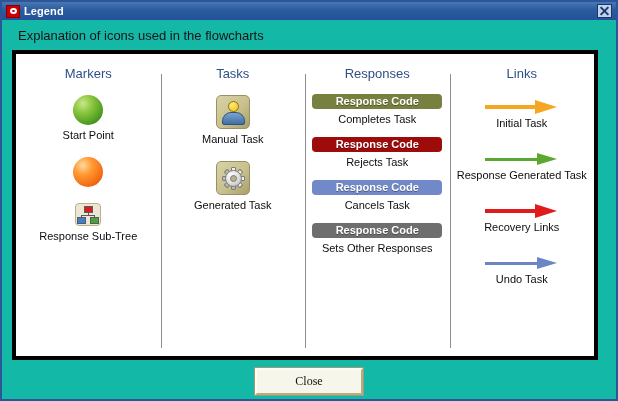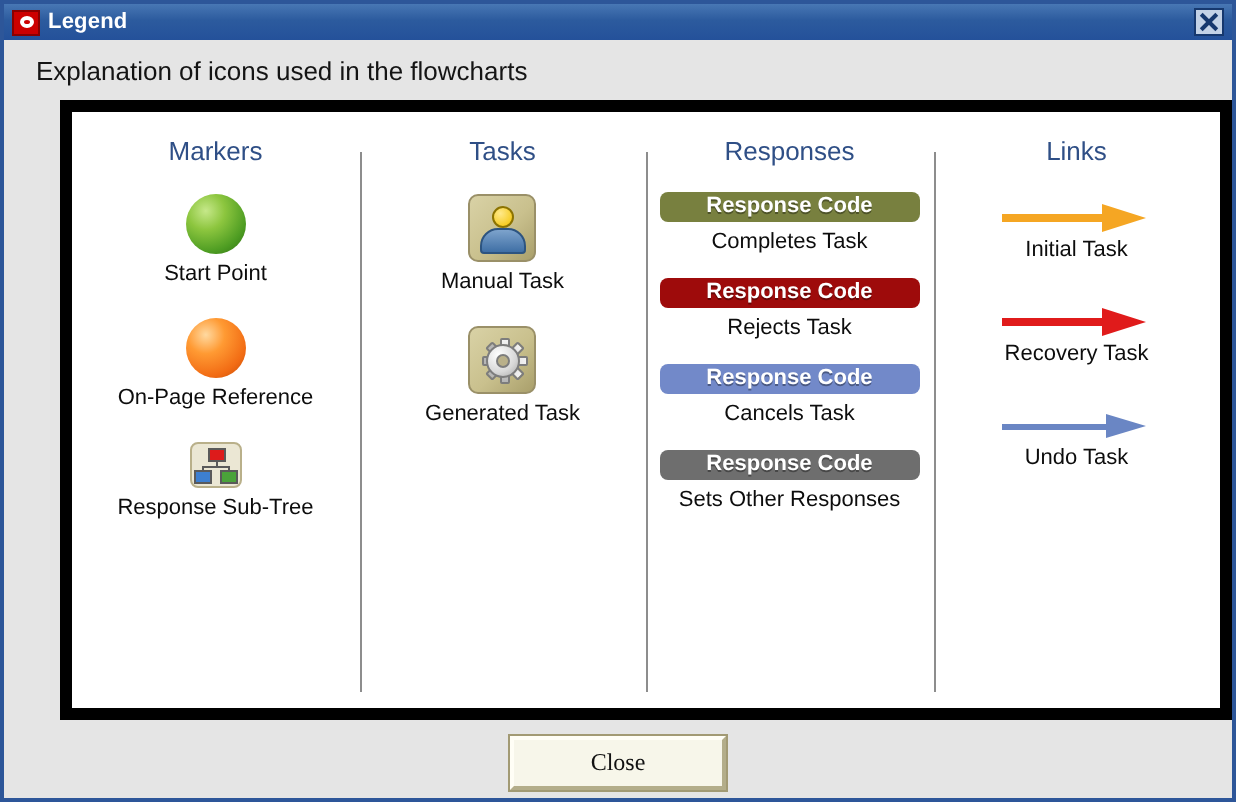--- a/index.html
+++ b/index.html
@@ -80,39 +80,39 @@
     height: 2px;
     background: #16386e;
   }
   .close-btn::before { transform: rotate(45deg); }
   .close-btn::after  { transform: rotate(-45deg); }
 
   
   .dialog-body {
     position: relative;
     height: 379px;
-    background: #e5e5e5;
+    background: #14b8a6;
     box-sizing: border-box;
   }
   .subtitle {
     position: absolute;
     left: 16px;
     top: 8px;
     font-size: 13px;
     color: #141414;
     white-space: nowrap;
   }
   .panel {
     position: absolute;
-    left: 28px;
+    left: 10px;
     top: 30px;
     width: 586px;
     height: 310px;
     box-sizing: border-box;
-    border: 6px solid #000000;
+    border: 4px solid #000000;
     background: #ffffff;
   }
   .columns {
     position: relative;
     height: 100%;
     display: flex;
   }
   .col {
     position: relative;
     flex: 1 1 0;
@@ -362,21 +362,20 @@
           <div class="col-header">Markers</div>
           <div class="items">
 
             <div class="item">
               <span class="sphere sphere-green"></span>
               <span class="item-label">Start Point</span>
             </div>
 
             <div class="item">
               <span class="sphere sphere-orange"></span>
-              <span class="item-label">On-Page Reference</span>
             </div>
 
             <div class="item">
               <span class="subtree-icon">
                 <span class="node n-top"></span>
                 <span class="wire w-v"></span>
                 <span class="wire w-h"></span>
                 <span class="wire w-l"></span>
                 <span class="wire w-r"></span>
                 <span class="node n-left"></span>
@@ -449,27 +448,34 @@
           <div class="items">
 
             <div class="item">
               <span class="arrow">
                 <span class="shaft" style="background:#f5a623;"></span>
                 <span class="head" style="border-left-color:#f5a623;"></span>
               </span>
               <span class="item-label">Initial Task</span>
             </div>
 
+            <div class="item">
+              <span class="arrow">
+                <span class="shaft" style="background:#5aa832;height:3px;top:7px;"></span>
+                <span class="head" style="border-left-color:#5aa832;border-top-width:6px;border-bottom-width:6px;border-left-width:20px;left:52px;top:2px;"></span>
+              </span>
+              <span class="item-label">Response Generated Task</span>
+            </div>
 
             <div class="item">
               <span class="arrow">
                 <span class="shaft" style="background:#e01b1b;"></span>
                 <span class="head" style="border-left-color:#e01b1b;"></span>
               </span>
-              <span class="item-label">Recovery Task</span>
+              <span class="item-label">Recovery Links</span>
             </div>
 
             <div class="item">
               <span class="arrow">
                 <span class="shaft" style="background:#6a86c4;height:3px;top:7px;"></span>
                 <span class="head" style="border-left-color:#6a86c4;border-top-width:6px;border-bottom-width:6px;border-left-width:20px;left:52px;top:2px;"></span>
               </span>
               <span class="item-label">Undo Task</span>
             </div>
 

